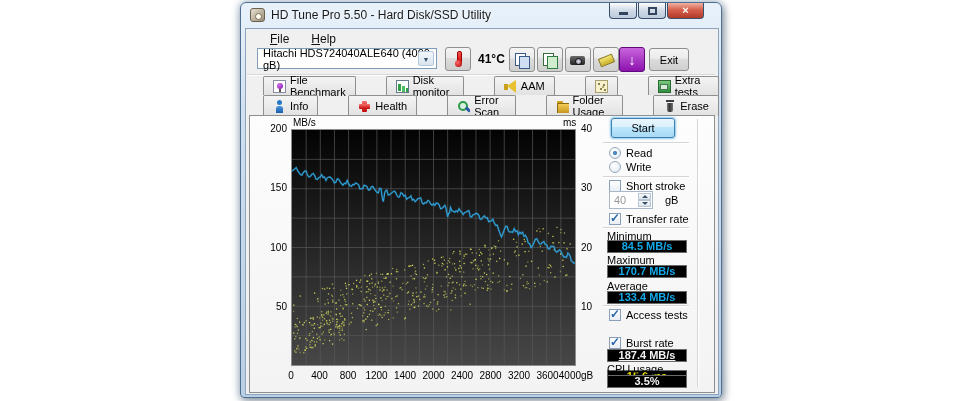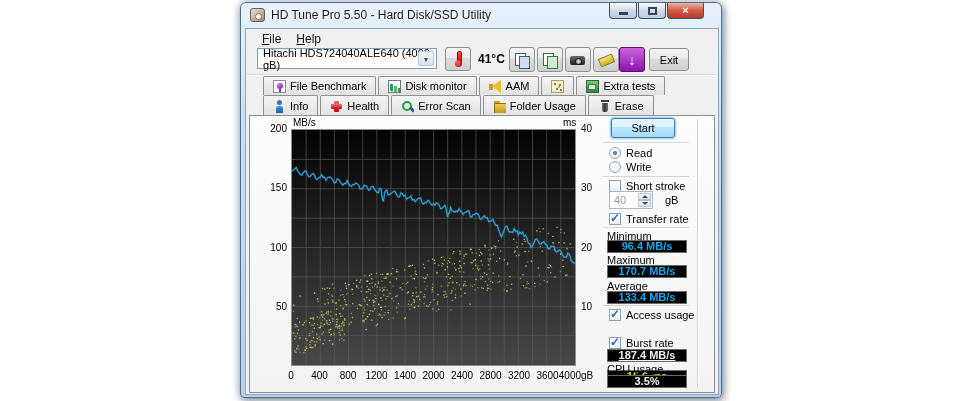--- a/index.html
+++ b/index.html
@@ -20,21 +20,21 @@
   .cap { width:28px; height:16px; border:1px solid #38506b; border-top:none; margin-left:1px;
     background:linear-gradient(#fcfdfe,#d3dde9 45%,#bccadb); border-radius:0 0 4px 4px;
     display:flex; align-items:center; justify-content:center; cursor:default; }
   .cap-close { width:37px; background:linear-gradient(#efb2a2,#d5614d 45%,#b23a28); color:#fff; font-size:11px; font-weight:bold; line-height:13px; }
   .glyph-min { width:9px; height:3px; background:#33455c; margin-top:6px; }
   .glyph-max { width:9px; height:8px; border:2px solid #33455c; background:transparent; }
 
   .client { position:absolute; left:4px; top:25px; width:474px; height:367px; background:#f0f0f0; border:1px solid #8da4bc; }
 
   
-  .menubar { position:absolute; left:6px; top:28px; width:470px; height:18px; display:flex; gap:1px; padding-left:8px; }
+  .menubar { position:absolute; left:6px; top:28px; width:470px; height:18px; display:flex; gap:8px; padding-left:16px; }
   .menu-item { font-size:12px; color:#111; padding:1px 7px; }
   .menu-item::first-letter { text-decoration:underline; }
 
   
   .combo { position:absolute; left:16px; top:45px; width:180px; height:21px; background:#fff; border:1px solid #7f9db9; font-size:11px; color:#000; display:flex; align-items:center; padding-left:5px; }
   .combo-arrow-box { position:absolute; right:2px; top:2px; width:16px; height:15px; background:linear-gradient(#f2f6fa,#d8e4f0); border:1px solid #b5c8da; border-radius:2px; text-align:center; font-size:7px; color:#3a506a; line-height:15px; }
   .btn { border:1px solid #8e8f8f; border-radius:3px; background:linear-gradient(#f4f4f4,#ebebeb 45%,#dcdcdc 46%,#cfcfcf); display:flex; align-items:center; justify-content:center; position:absolute; cursor:default; }
   .btn-temp { left:204px; top:44px; width:26px; height:24px; }
   .temp-icon { position:relative; width:8px; height:16px; }
   .temp-icon::before { content:""; position:absolute; left:3px; top:0; width:3px; height:11px; background:linear-gradient(#f55,#c00); border:1px solid #900; border-radius:2px 2px 0 0; }
@@ -48,21 +48,21 @@
   .t-copy2::after { content:""; position:absolute; left:5px; top:4px; width:9px; height:11px; background:#cfeccf; border:1px solid #2f7a3f; }
   .t-cam::before { content:""; position:absolute; left:0; top:4px; width:15px; height:9px; background:linear-gradient(#6a6a6a,#222); border-radius:2px; }
   .t-cam::after { content:""; position:absolute; left:5px; top:6px; width:5px; height:5px; border-radius:50%; background:radial-gradient(#dde,#889); border:1px solid #111; }
   .t-note::before { content:""; position:absolute; left:1px; top:4px; width:13px; height:7px; background:linear-gradient(#f2e470,#c9b028); border:1px solid #8a7410; transform:rotate(-22deg); border-radius:1px; }
   .btn-download { left:378px; top:44px; width:26px; height:25px; background:linear-gradient(#c964dd,#8c13ae); border:1px solid #5e0a78; }
   .down-arrow { color:#fff; font-size:14px; font-weight:bold; line-height:14px; }
   .btn-exit { left:408px; top:45px; width:40px; height:23px; font-size:11px; color:#000; }
   .toolbar-sep { position:absolute; left:6px; top:71px; width:468px; height:2px; border-top:1px solid #d8d8d8; border-bottom:1px solid #fdfdfd; }
 
   
-  .tabrow { position:absolute; display:flex; }
+  .tabrow { position:absolute; display:flex;gap:28px; }
   .tabrow-top { left:22px; top:73px; height:19px; }
   .tabrow-bottom { left:22px; top:92px; height:21px; }
   .tab { display:flex; align-items:center; gap:4px; padding:0 9px; font-size:11px; color:#000;
     border:1px solid #8e8f8f; border-bottom:none; border-radius:2px 2px 0 0; margin-right:2px;
     background:linear-gradient(#f4f4f4,#e2e2e2); height:100%; }
   .tab.active { background:linear-gradient(#fefefe,#f6f6f6); height:22px; margin-top:-1px; z-index:5; box-shadow:0 2px 0 #fbfbfb; }
 
   .icon13 { position:relative; width:13px; height:13px; overflow:hidden; flex:none; }
   .i-fb { background:#fff; border:1px solid #8a8aa0; }
   .i-fb::before { content:""; position:absolute; left:3px; top:2px; width:6px; height:6px; border-radius:50%; background:radial-gradient(circle at 35% 30%,#d070e8,#8a10b0); }
@@ -898,29 +898,29 @@
         <span class="spin-dn"></span>
       </span>
     </div>
     <span class="unit-label">gB</span>
     <div class="ctl-row" style="top:210px;">
       <span class="cb checked"></span>
       <span>Transfer rate</span>
     </div>
     <div class="psep" style="top:224px;"></div>
     <span class="plabel" style="top:227px;">Minimum</span>
-    <div class="vbox v-blue" style="top:237px;">96.4 MB/s</div>
+    <div class="vbox v-blue" style="top:237px;">84.5 MB/s</div>
     <span class="plabel" style="top:251px;">Maximum</span>
     <div class="vbox v-blue" style="top:262px;">170.7 MB/s</div>
     <span class="plabel" style="top:277px;">Average</span>
     <div class="vbox v-blue" style="top:288px;">133.4 MB/s</div>
     <div class="psep" style="top:302px;"></div>
     <div class="ctl-row" style="top:306px;">
       <span class="cb checked"></span>
-      <span>Access usage</span>
+      <span>Access tests</span>
     </div>
     <div class="vbox v-yellow" style="top:319px;margin-top:48px;">15.6 ms</div>
     <div class="ctl-row" style="top:334px;">
       <span class="cb checked"></span>
       <span>Burst rate</span>
     </div>
     <div class="vbox v-white" style="top:346px;text-decoration:underline;">187.4 MB/s</div>
     <span class="plabel" style="top:360px;">CPU usage</span>
     <div class="vbox v-white" style="top:372px;">3.5%</div>
   </div>

